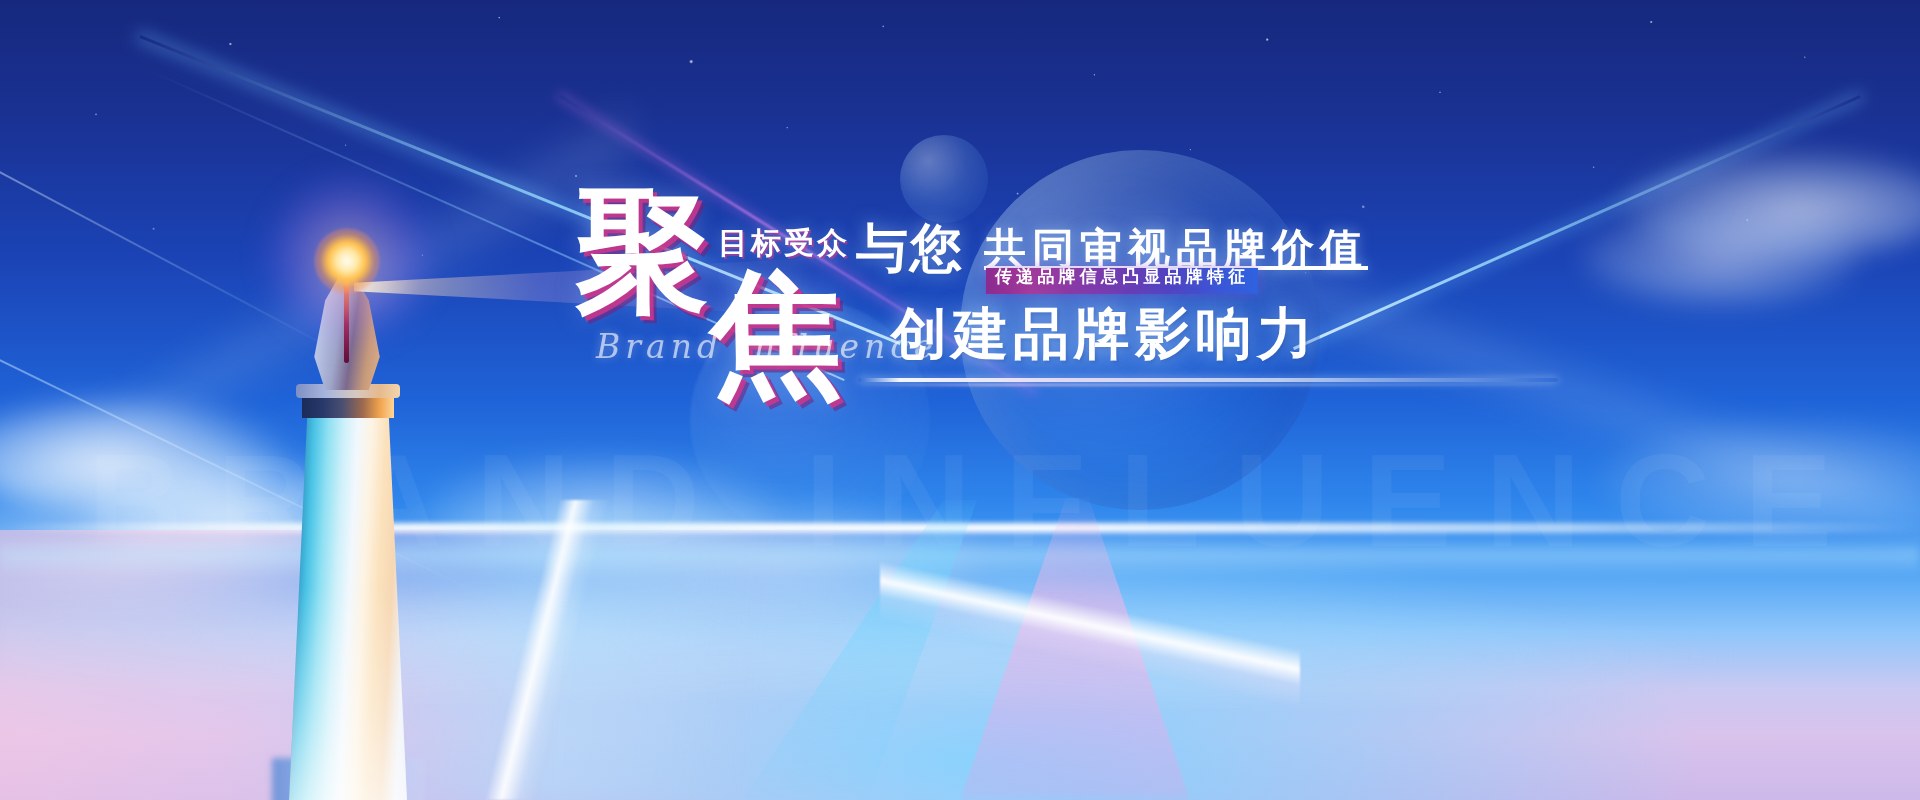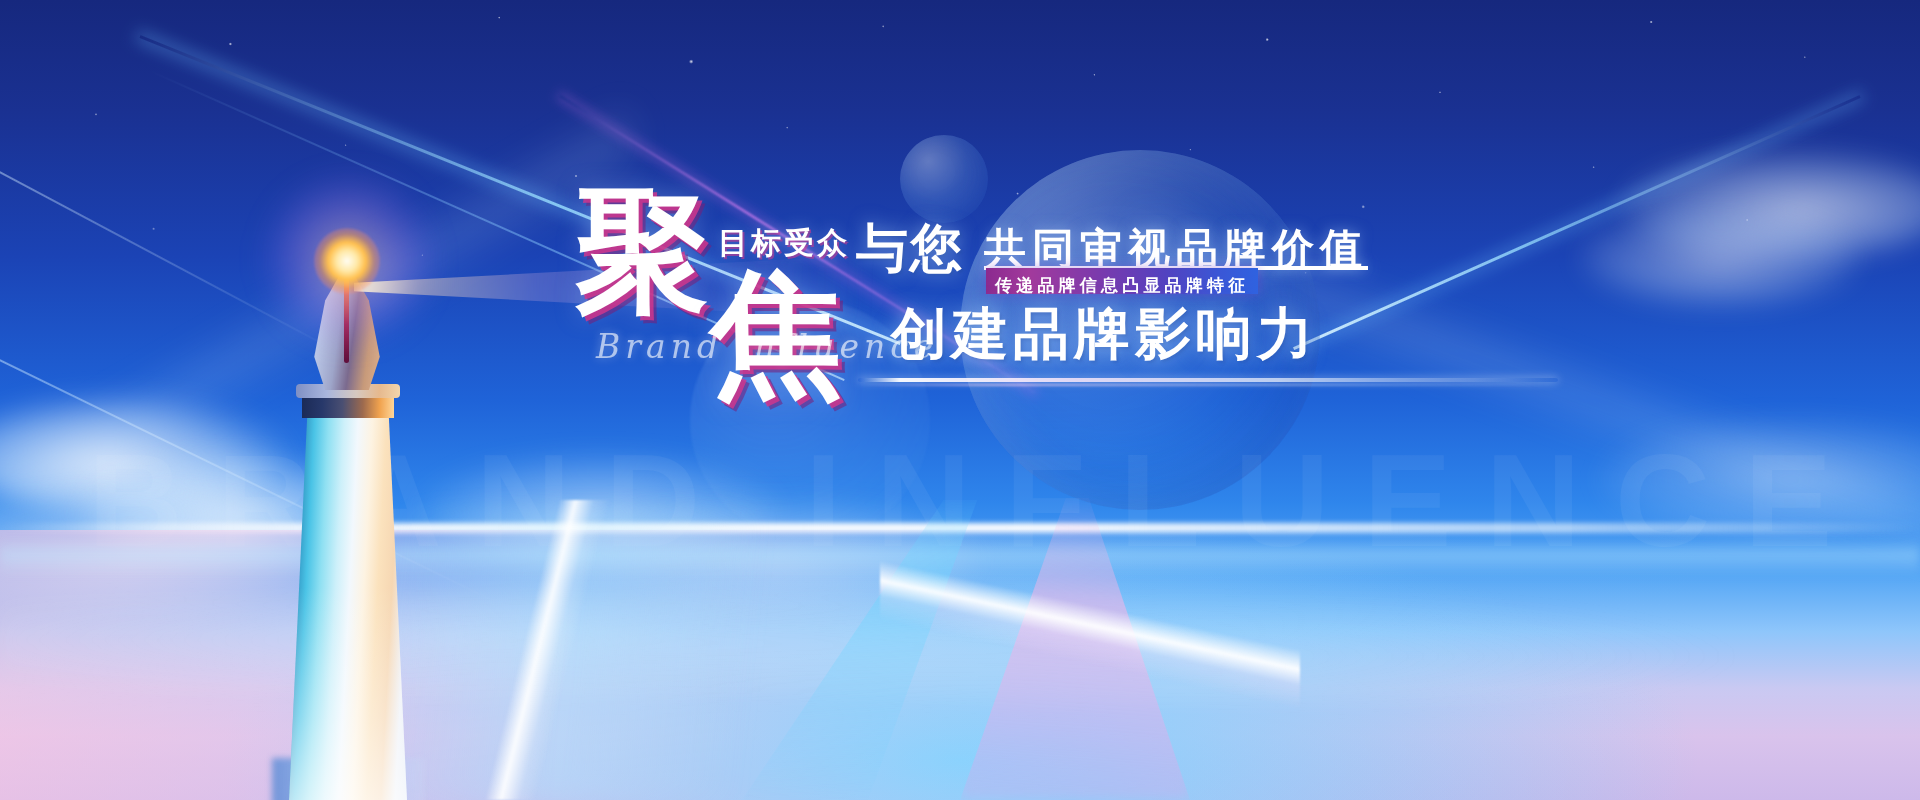--- a/index.html
+++ b/index.html
@@ -335,21 +335,21 @@
     line-height:1;
     text-shadow:0 0 14px rgba(190,225,255,.5);
     text-decoration:underline;
   }
 
   
   .pill {
     left:986px; top:268px;
     height:26px;
     padding:0 9px;
-    display:flex; align-items:flex-end;
+    display:flex; align-items:flex-start;
     background:linear-gradient(90deg, #8b2a8f 0%, #a23a9c 16%, #7a3aad 42%, #5242c0 66%, #3a57d6 86%, #2f62e0 100%);
     box-shadow:0 0 12px rgba(120,60,200,.45);
   }
   .pill span {
     color:#ffffff;
     font-size:17px;
     font-weight:bold;
     letter-spacing:4.2px;
     line-height:1;
     white-space:nowrap;

